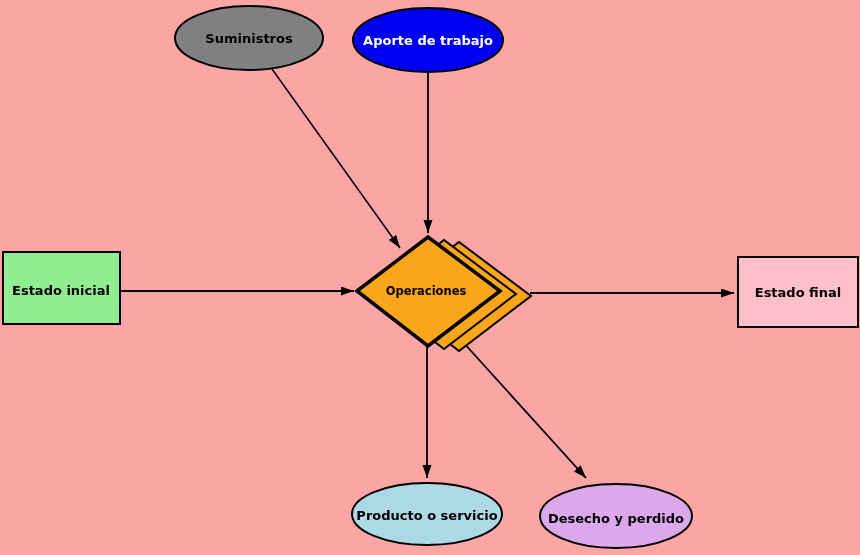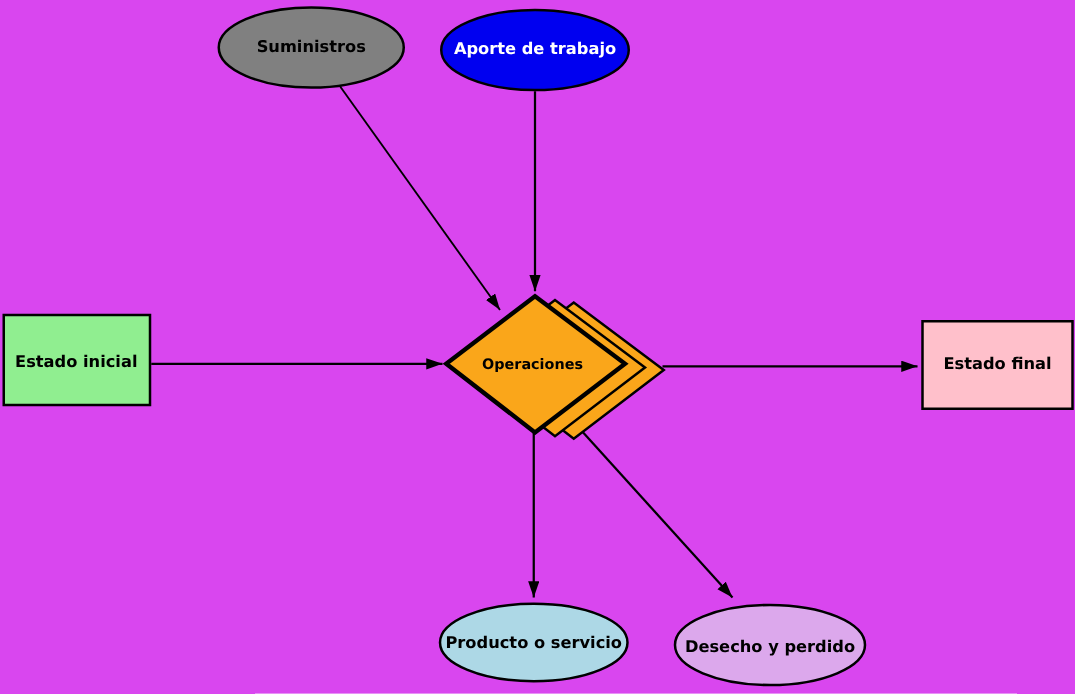--- a/index.html
+++ b/index.html
@@ -4,21 +4,21 @@
 <style>
   html, body {
     margin: 0;
     padding: 0;
     background: #ffffff;
   }
   .canvas {
     position: relative;
     width: 860px;
     height: 555px;
-    background: #d946ef;
+    background: #fca5a5;
     overflow: hidden;
     font-family: "DejaVu Sans", "Liberation Sans", sans-serif;
   }
   svg text {
     font-family: "DejaVu Sans", "Liberation Sans", sans-serif;
     font-weight: bold;
     font-size: 13px;
     text-anchor: middle;
     dominant-baseline: central;
   }

